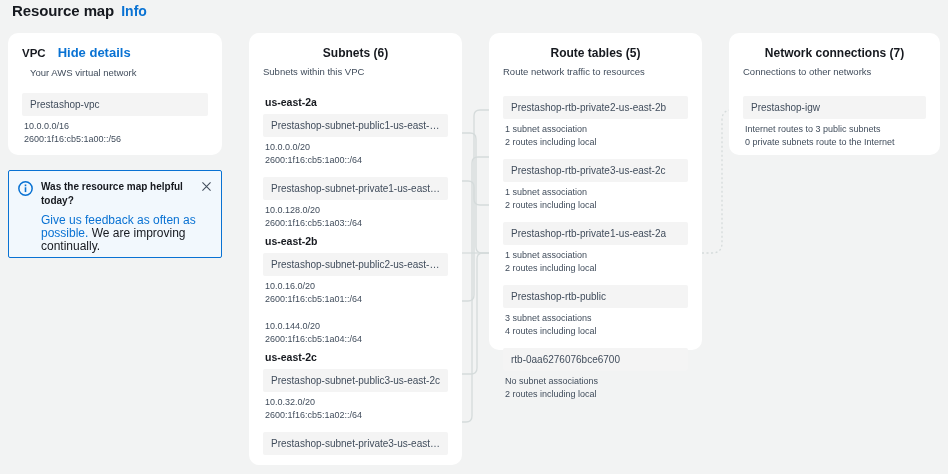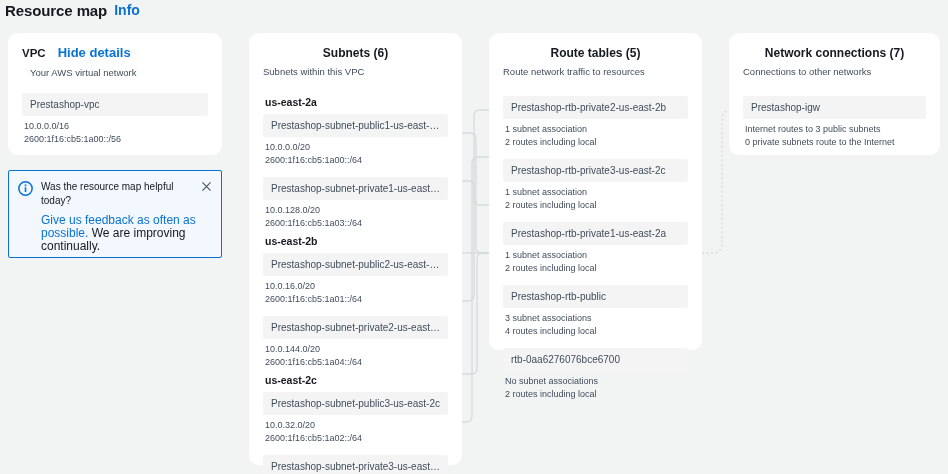--- a/index.html
+++ b/index.html
@@ -6,22 +6,22 @@
   html, body {
     width: 948px; height: 474px;
     background: #f2f3f3;
     font-family: "Liberation Sans", sans-serif;
     overflow: hidden;
   }
   .page { position: relative; width: 948px; height: 474px; }
 
   
   .page-header {
-    position: absolute; left: 5px; top: 2px;
-    display: flex; align-items: flex-start; gap: 7px;
+    position: absolute; left: 12px; top: 2px;
+    display: flex; align-items: center; gap: 7px;
   }
   .page-title {
     font-size: 15px; font-weight: bold; color: #16191f;
     letter-spacing: -0.1px;
   }
   .info-link {
     font-size: 14px; font-weight: bold; color: #0972d3;
     text-decoration: none; cursor: pointer;
   }
 
@@ -87,21 +87,21 @@
     border: 1px solid #0972d3;
     border-radius: 2px;
     padding: 9px 10px 9px 9px;
     display: flex; gap: 8px;
   }
   .info-circle {
     flex: 0 0 auto; width: 15px; height: 15px; margin-top: 1px;
   }
   .fb-body { flex: 1 1 auto; min-width: 0; }
   .fb-title {
-    font-size: 10px; font-weight: normal; color: #16191f;
+    font-size: 10px; font-weight: bold; color: #16191f;
     line-height: 14px; padding-right: 14px;
   }
   .fb-text {
     font-size: 12px; color: #16191f; line-height: 13px; margin-top: 6px;
   }
   .fb-link { color: #0972d3; cursor: pointer; }
   .fb-close {
     position: absolute; right: 8px; top: 8px;
     width: 13px; height: 13px; cursor: pointer;
     color: #414d5c;
@@ -221,21 +221,20 @@
       <div>
         <div class="az-label">us-east-2b</div>
         <div class="res-block">
           <div class="chip">Prestashop-subnet-public2-us-east-2b</div>
           <div class="meta">
             <div>10.0.16.0/20</div>
             <div>2600:1f16:cb5:1a01::/64</div>
           </div>
         </div>
         <div class="res-block">
-          <div class="chip">Prestashop-subnet-private2-us-east-2b</div>
           <div class="meta">
             <div>10.0.144.0/20</div>
             <div>2600:1f16:cb5:1a04::/64</div>
           </div>
         </div>
       </div>
 
       <div>
         <div class="az-label">us-east-2c</div>
         <div class="res-block">

